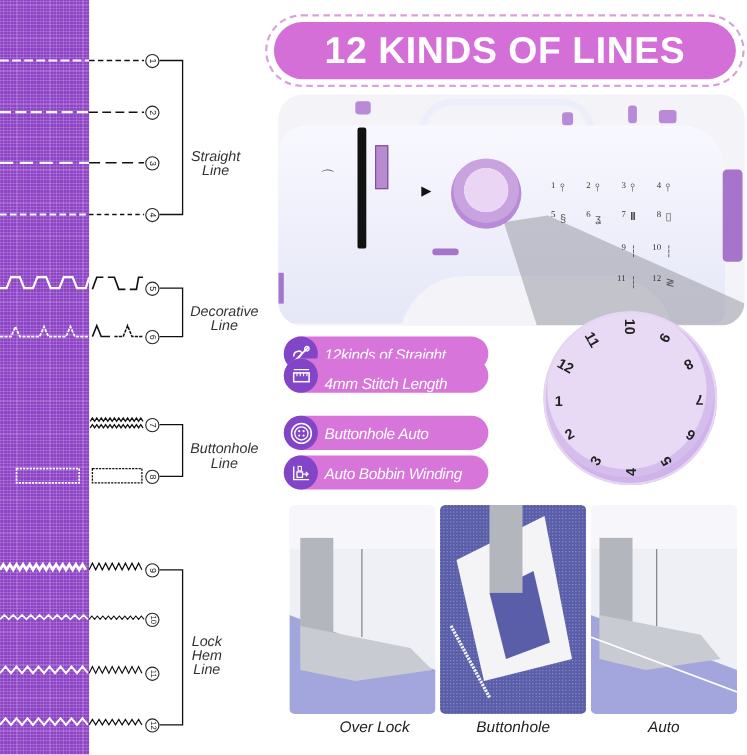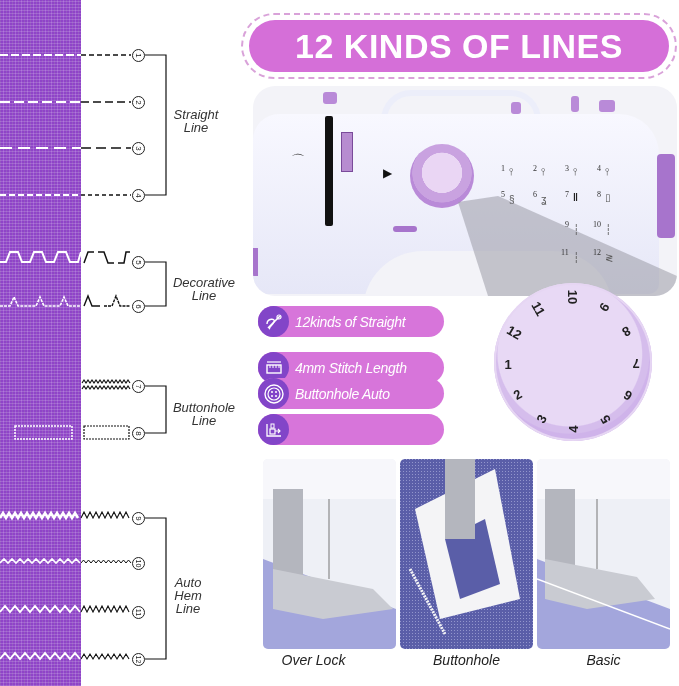--- a/index.html
+++ b/index.html
@@ -175,34 +175,34 @@
 <div class="num" style="left:132px;top:189px;">4</div>
 <div class="num" style="left:132px;top:256px;">5</div>
 <div class="num" style="left:132px;top:300px;">6</div>
 <div class="num" style="left:132px;top:380px;">7</div>
 <div class="num" style="left:132px;top:427px;">8</div>
 <div class="num" style="left:132px;top:512px;">9</div>
 <div class="num" style="left:132px;top:557px;font-size:7px;">10</div>
 <div class="num" style="left:132px;top:606px;font-size:7px;">11</div>
 <div class="num" style="left:132px;top:653px;font-size:7px;">12</div>
 
-<div class="group-label" style="left:168px;top:108px;width:56px;">
+<div class="group-label" style="left:168px;top:135px;width:56px;">
   <div>Straight</div>
   <div>Line</div>
 </div>
 <div class="group-label" style="left:166px;top:276px;width:76px;text-align:center;">
   <div>Decorative</div>
   <div>Line</div>
 </div>
 <div class="group-label" style="left:166px;top:401px;width:76px;">
   <div>Buttonhole</div>
   <div>Line</div>
 </div>
 <div class="group-label" style="left:166px;top:576px;width:44px;">
-  <div>Auto</div>
+  <div>Lock</div>
   <div>Hem</div>
   <div>Line</div>
 </div>
 
 <div class="banner-outer"></div>
 <div class="banner">
   <span class="banner-text">12 KINDS OF LINES</span>
 </div>
 
 <div class="machine-wrap">
@@ -275,21 +275,21 @@
 <div class="pill" style="top:306px;">
   <div class="pill-icon">
     <svg width="20" height="20" viewBox="0 0 20 20">
         <path d="M4 16 L16 4" stroke="#fff" stroke-width="1.6"></path>
         <circle cx="15" cy="5" r="2" fill="none" stroke="#fff" stroke-width="1.2"></circle>
         <path d="M3 12 C3 6 12 6 10 10 C8 14 4 16 6 17" fill="none" stroke="#fff" stroke-width="1.4"></path>
       </svg>
   </div>
   <span class="pill-label">12kinds of Straight</span>
 </div>
-<div class="pill" style="top:352px;">
+<div class="pill" style="top:326px;align-items:flex-end;">
   <div class="pill-icon">
     <svg width="20" height="20" viewBox="0 0 20 20">
         <rect x="3" y="7" width="14" height="8" fill="none" stroke="#fff" stroke-width="1.4"></rect>
         <path d="M3 4 H17" stroke="#fff" stroke-width="1.2"></path>
         <path d="M6 7v3 M9 7v3 M12 7v3 M15 7v3" stroke="#fff" stroke-width="1"></path>
       </svg>
   </div>
   <span class="pill-label">4mm Stitch Length</span>
 </div>
 <div class="pill" style="top:378px;">
@@ -307,20 +307,21 @@
 </div>
 <div class="pill" style="top:414px;">
   <div class="pill-icon">
     <svg width="20" height="20" viewBox="0 0 20 20">
         <path d="M3 4 V16 H17" fill="none" stroke="#fff" stroke-width="1.3"></path>
         <rect x="6" y="9" width="5" height="5" fill="none" stroke="#fff" stroke-width="1.2"></rect>
         <rect x="7" y="4" width="3" height="4" fill="none" stroke="#fff" stroke-width="1"></rect>
         <path d="M11 11 H16 M14 9 L16 11 L14 13" fill="none" stroke="#fff" stroke-width="1.1"></path>
       </svg>
   </div>
+  <span class="pill-label">Auto Bobbin Winding</span>
 </div>
 
 <div class="photo" style="left:263px;">
   <svg class="ph-top" viewBox="0 0 133 190" preserveAspectRatio="none">
     <rect width="133" height="190" fill="#eef0f6"></rect>
     <polygon points="0,100 133,150 133,190 0,190" fill="#a3a6dc"></polygon>
     <rect x="0" y="0" width="133" height="40" fill="#f7f7fb"></rect>
     <rect x="10" y="30" width="30" height="110" fill="#b4b6be"></rect>
     <polygon points="10,110 110,130 130,150 60,160 10,150" fill="#c9cbd2"></polygon>
     <line x1="66" y1="40" x2="66" y2="120" stroke="#777" stroke-width="1"></line>
@@ -346,15 +347,15 @@
     <rect width="133" height="190" fill="#eef0f6"></rect>
     <polygon points="0,100 133,150 133,190 0,190" fill="#a3a6dc"></polygon>
     <rect x="0" y="0" width="133" height="40" fill="#f7f7fb"></rect>
     <rect x="8" y="30" width="30" height="100" fill="#b4b6be"></rect>
     <polygon points="8,100 100,118 118,140 50,150 8,140" fill="#c9cbd2"></polygon>
     <line x1="60" y1="40" x2="60" y2="110" stroke="#777" stroke-width="1"></line>
     <line x1="0" y1="120" x2="133" y2="170" stroke="#fff" stroke-width="1.5"></line>
   </svg>
 </div>
 
-<div class="photo-caption" style="left:247px;">Over Lock</div>
+<div class="photo-caption" style="left:274px;">Over Lock</div>
 <div class="photo-caption" style="left:400px;">Buttonhole</div>
-<div class="photo-caption" style="left:537px;">Basic</div>
+<div class="photo-caption" style="left:537px;">Auto</div>
 
 </body></html>

